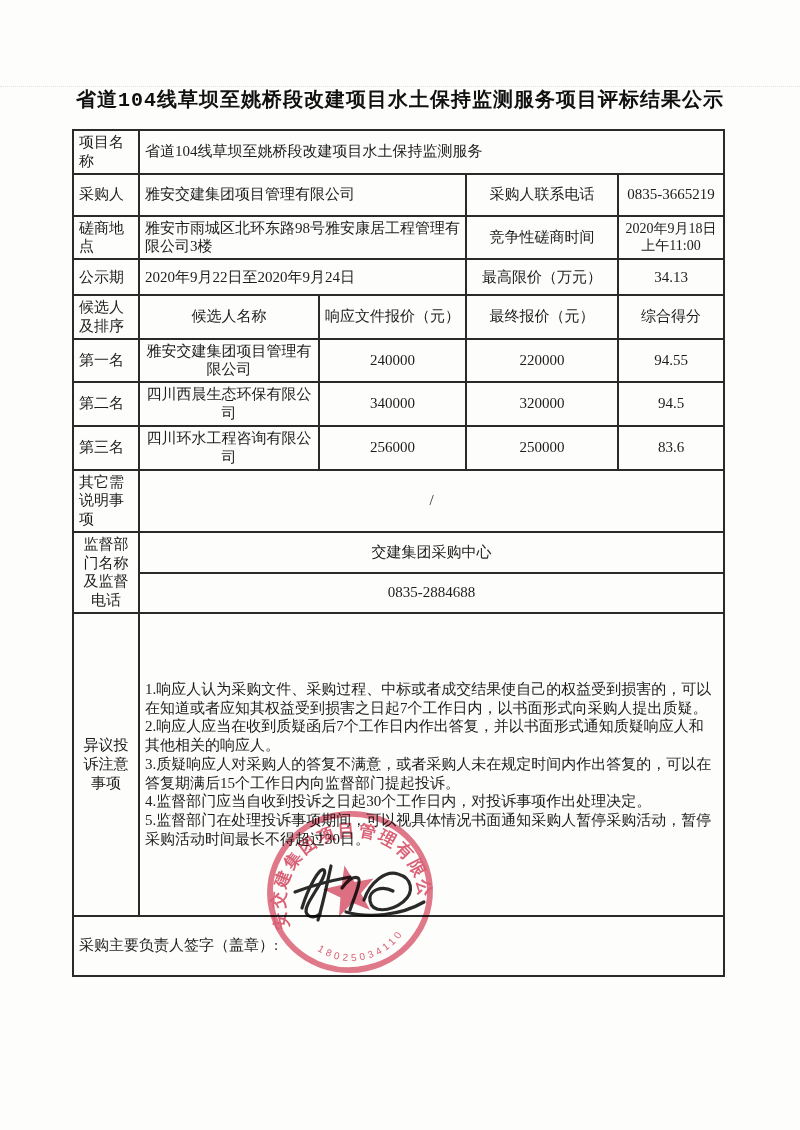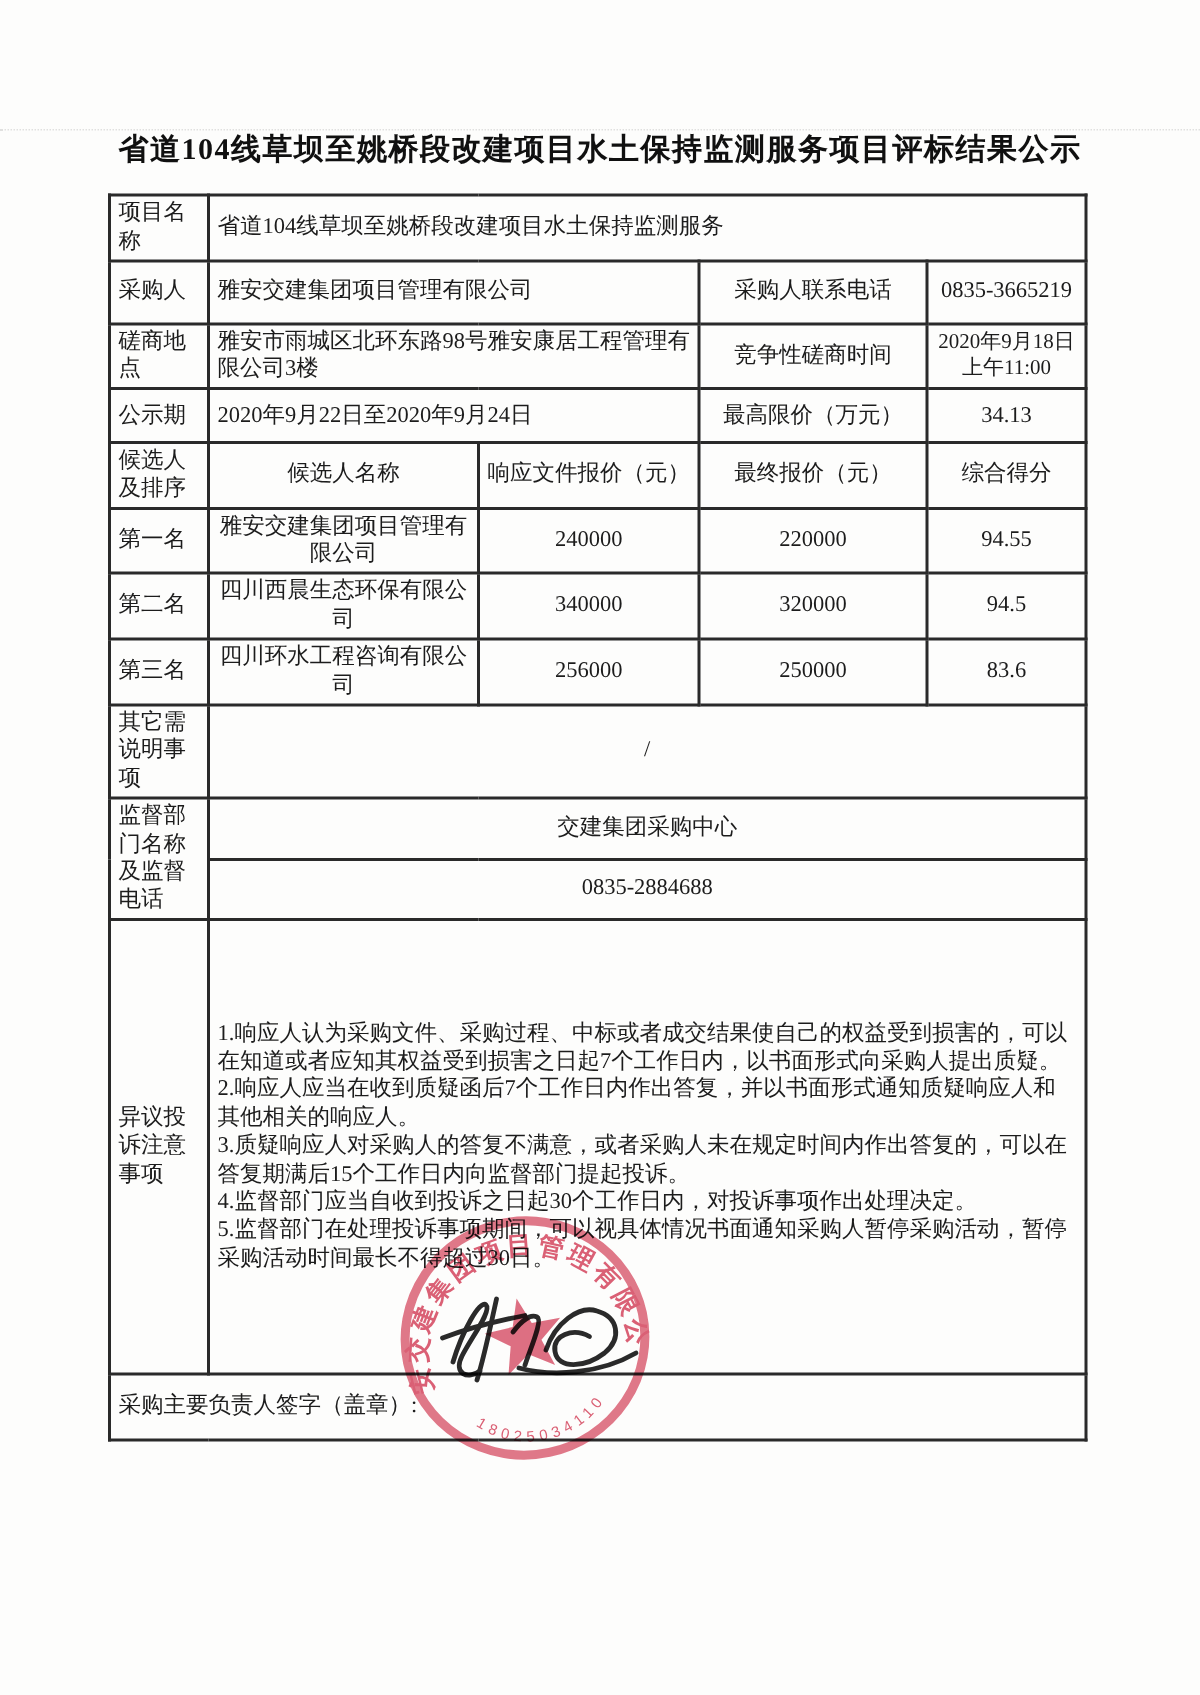--- a/index.html
+++ b/index.html
@@ -14,49 +14,49 @@
     background:#fdfdfc; overflow:hidden;
   }
   .scan-noise {
     position:absolute; top:86px; left:0; width:100%;
     border-top:1px dotted #c9c9c9; opacity:.55;
   }
   .doc-title {
     position:absolute; top:86px; left:0; width:100%;
     text-align:center; font-size:20px; font-weight:bold; letter-spacing:1px;
     color:#101010;
-    font-family:Liberation Serif, serif;
+    font-family:Liberation Mono, monospace;
   }
   table.doc {
     position:absolute; left:72px; top:129px; width:651px;
     border-collapse:collapse; table-layout:fixed;
   }
   table.doc td {
     border:2px solid #2a2a2a;
     font-size:15px; line-height:1.25; padding:2px 5px;
     vertical-align:middle; word-break:break-all; color:#1c1c1c;
   }
   td.lbl { font-size:14.5px; padding:2px 2px; text-align:left; }
-  td.lbl-c { }
+  td.lbl-c { text-align:center; }
   td.val-l { text-align:left; padding-left:8px; }
   td.ctr { text-align:center; }
   td.obj-text { padding:10px 10px; line-height:1.5; font-size:15px; text-align:left; vertical-align:middle; }
   tr.r-proj   { height:41px; }
   tr.r-purch  { height:42px; }
   tr.r-venue  { height:29px; }
   tr.r-pub    { height:36px; }
   tr.r-chead  { height:39px;margin-left:28px; }
   tr.r-c1     { height:38px; }
   tr.r-c2     { height:38px;padding-left:43px; }
   tr.r-c3     { height:44px; }
   tr.r-other  { height:41px; }
   tr.r-sup1   { height:39px; }
   tr.r-sup2   { height:38px; }
   tr.r-obj    { height:303px; }
-  tr.r-sign   { height:44px; }
+  tr.r-sign   { height:60px; }
   .seal-wrap {
     position:absolute; left:264px; top:806px; width:172px; height:172px;
     transform:rotate(-12deg);
     mix-blend-mode:multiply; opacity:.92;
     pointer-events:none;
   }
   .sig-wrap {
     position:absolute; left:290px; top:858px; width:150px; height:74px;
     mix-blend-mode:multiply;
     pointer-events:none;

